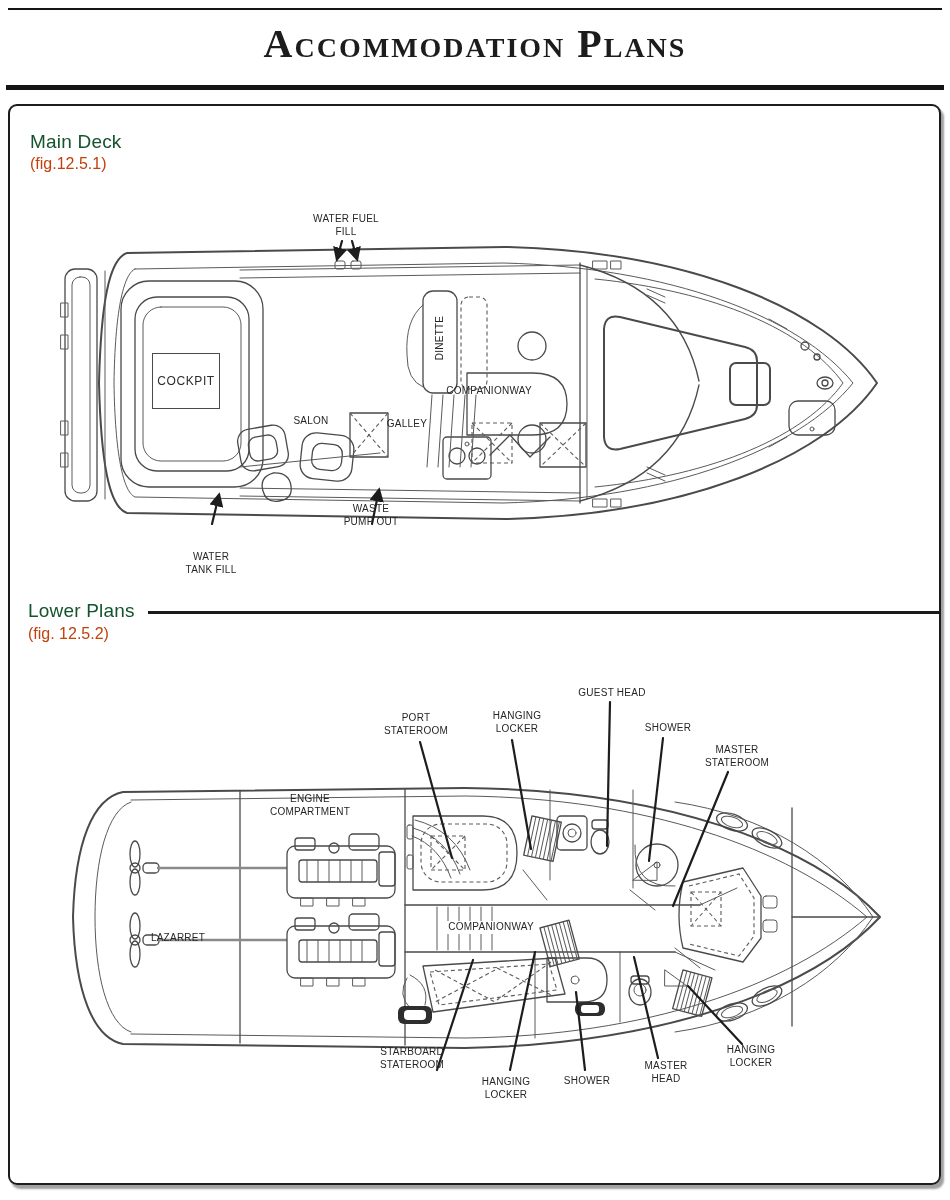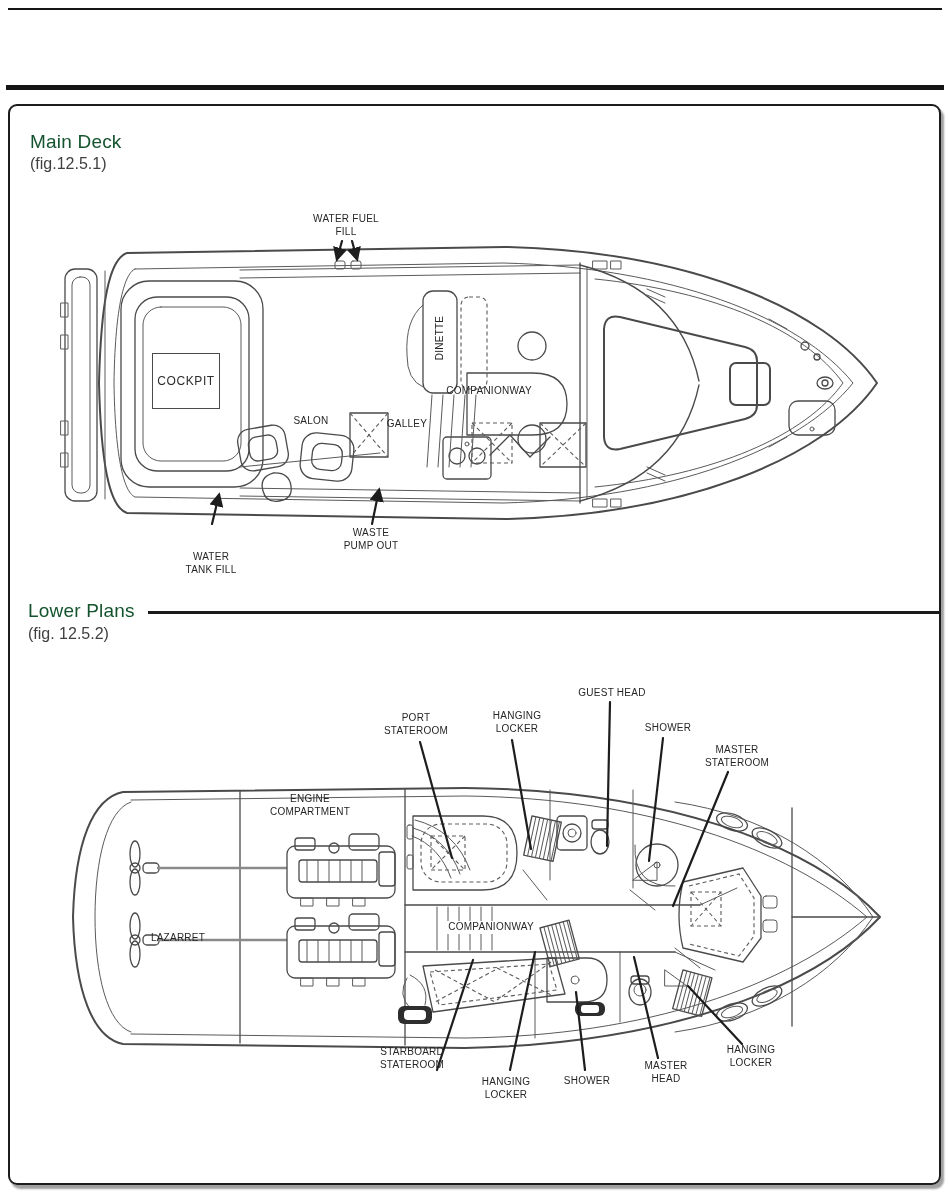--- a/index.html
+++ b/index.html
@@ -9,21 +9,21 @@
   
   .rule-thin{left:8px;top:8px;width:934px;height:2px;background:#141414;}
   .rule-thick{left:6px;top:85px;width:938px;height:5px;background:#141414;}
   .page-title{left:0;top:20px;width:950px;text-align:center;
       font-family:"Liberation Serif",serif;font-variant:small-caps;
       font-size:40px;font-weight:600;letter-spacing:2px;color:#1c1c1c;}
   
   .big-box{left:8px;top:104px;width:929px;height:1077px;border:2.5px solid #1c1c1c;
       border-radius:9px;box-shadow:3px 4px 2px rgba(45,45,45,.45);background:transparent;}
   .deck-heading{font-size:19px;font-weight:normal;color:#14532d;letter-spacing:.2px;}
-  .deck-fig{font-size:16px;color:#404040;}
+  .deck-fig{font-size:16px;color:#c2410c;}
   .divider{left:148px;top:611px;width:791px;height:2.5px;background:#1a1a1a;}
   
   .callout,.arealabel{position:absolute;transform:translateX(-50%);text-align:center;
       font-size:10px;line-height:1.28;letter-spacing:.25px;color:#262626;white-space:pre-line;}
   .boxedlabel{position:absolute;border:1.4px solid #4a4a4a;display:flex;align-items:center;
       justify-content:center;font-size:12px;letter-spacing:.6px;color:#2c2c2c;background:transparent;}
   .vertical{transform:translate(-50%,-50%) rotate(-90deg);}
   .on-white{background:#fff;padding:0 2px;}
   
   .ln{fill:none;stroke:#4a4a4a;stroke-width:1.3;stroke-linecap:round;stroke-linejoin:round;}
@@ -34,20 +34,21 @@
   .shaft{stroke:#8a8a8a;stroke-width:2.6;}
   .darkfill{fill:#2e2e2e;stroke:none;}
   .whitefill{fill:#fff;stroke:none;}
 </style>
 </head>
 <body>
 
 <div id="page">
 
   <div class="abs rule-thin"></div>
+  <div class="abs page-title">Accommodation Plans</div>
   <div class="abs rule-thick"></div>
 
   <div class="abs big-box"></div>
 
   <div class="abs deck-heading" style="left:30px;top:131px;">Main Deck</div>
   <div class="abs deck-fig" style="left:30px;top:155px;">(fig.12.5.1)</div>
 
   <div class="abs deck-heading" style="left:28px;top:600px;">Lower Plans</div>
   <div class="abs divider"></div>
   <div class="abs deck-fig" style="left:28px;top:625px;">(fig. 12.5.2)</div>
@@ -379,21 +380,21 @@
     <line class="lead" x1="510" y1="1070" x2="535" y2="952"></line>
     <line class="lead" x1="585" y1="1070" x2="576" y2="992"></line>
     <line class="lead" x1="658" y1="1058" x2="634" y2="957"></line>
     <line class="lead" x1="742" y1="1044" x2="688" y2="986"></line>
   </svg>
 
   <div class="callout" style="left:346px;top:213px;">WATER FUEL
 FILL</div>
   <div class="callout" style="left:211px;top:551px;">WATER
 TANK FILL</div>
-  <div class="callout" style="left:371px;top:527px;">WASTE
+  <div class="callout" style="left:371px;top:503px;">WASTE
 PUMP OUT</div>
 
   <div class="boxedlabel" style="left:152px;top:353px;width:66px;height:54px;">COCKPIT</div>
   <div class="arealabel" style="left:311px;top:415px;">SALON</div>
   <div class="arealabel" style="left:407px;top:418px;">GALLEY</div>
   <div class="arealabel vertical" style="left:440px;top:338px;">DINETTE</div>
   <div class="arealabel" style="left:489px;top:385px;">COMPANIONWAY</div>
 
   <div class="arealabel" style="left:310px;top:793px;">ENGINE
 COMPARTMENT</div>

